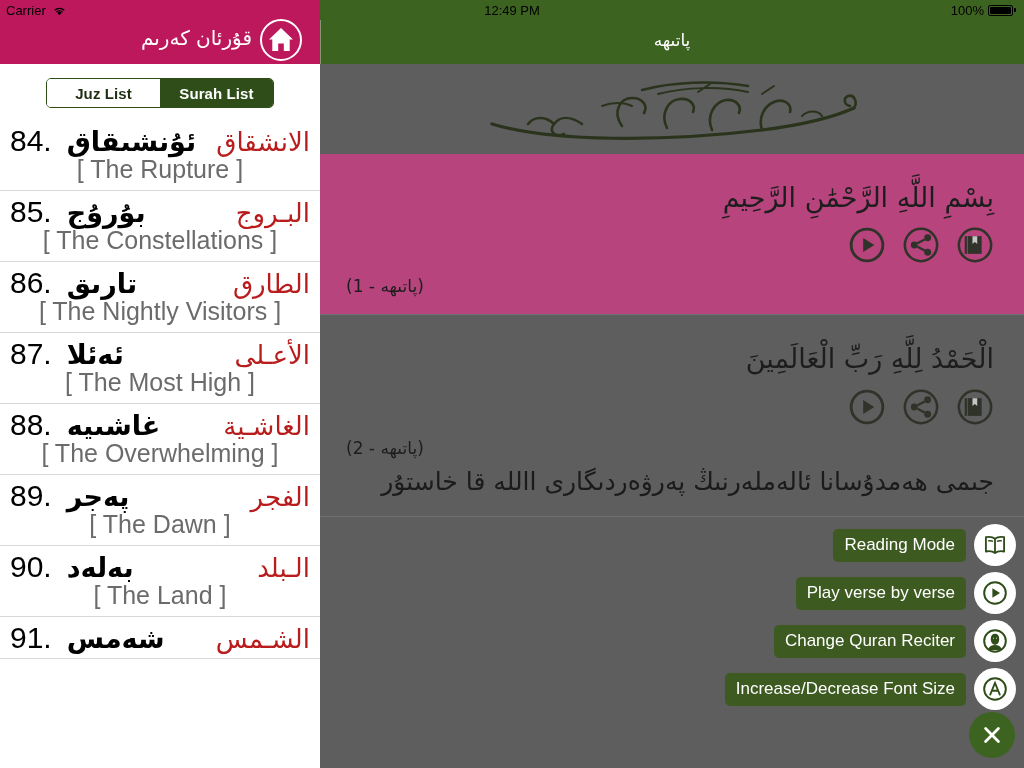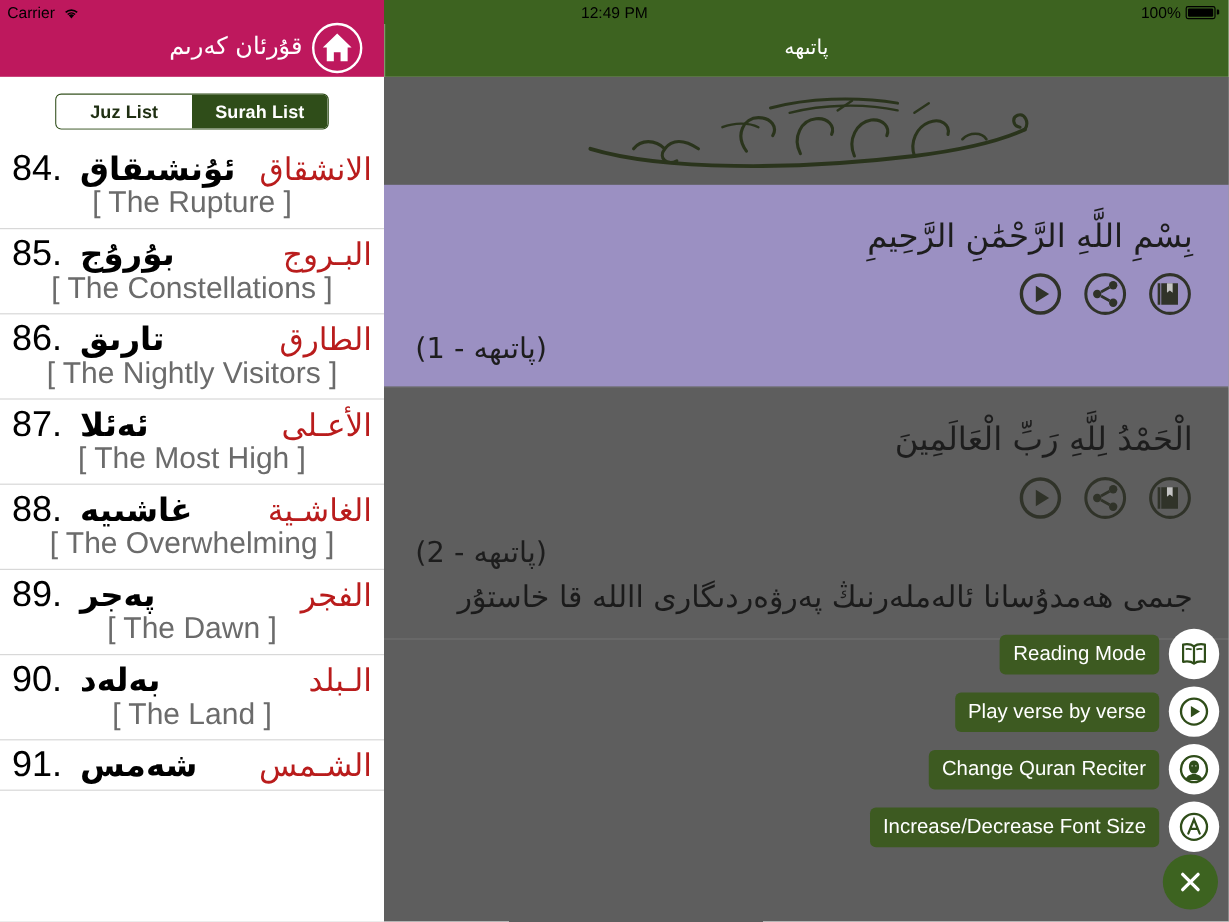--- a/index.html
+++ b/index.html
@@ -104,34 +104,34 @@
     position: absolute; top: 64px; left: 320px; width: 704px; height: 704px;
     background: #6d6d6d; overflow: hidden; z-index: 10;
   }
   .bismillah-band {
     height: 90px; background: #6d6d6d; display: flex;
     align-items: center; justify-content: center; position: relative;
   }
   .bism-svg { width: 420px; height: 74px; }
 
   .verse-block { padding: 14px 24px 16px 24px; position: relative; }
-  .verse-block.alt { background: #c4b5fd; }
+  .verse-block.alt { background: #ec4899; }
   .verse-ar {
     text-align: right; direction: rtl; color: #111;
     font-size: 27px; font-family: "DejaVu Sans", serif;
     padding: 12px 6px 4px 0; line-height: 1.35;
   }
   .verse-icons {
     display: flex; gap: 16px; justify-content: flex-end;
     padding: 6px 6px 10px 0;
   }
   .vicon { width: 38px; height: 38px; cursor: pointer; }
   .verse-label {
     direction: rtl; text-align: left; color: #111;
-    font-size: 24px; font-family: "DejaVu Sans", sans-serif; padding: 2px 0 2px 2px;
+    font-size: 17px; font-family: "DejaVu Sans", sans-serif; padding: 2px 0 2px 2px;
   }
   .verse-trans {
     direction: rtl; text-align: right; color: #0d0d0d;
     font-size: 25px; font-family: "DejaVu Sans", sans-serif;
     line-height: 1.45; padding: 4px 6px 0 24px;
   }
   .verse-sep { height: 1px; background: rgba(255,255,255,.18); }
 
   
   .dim {

